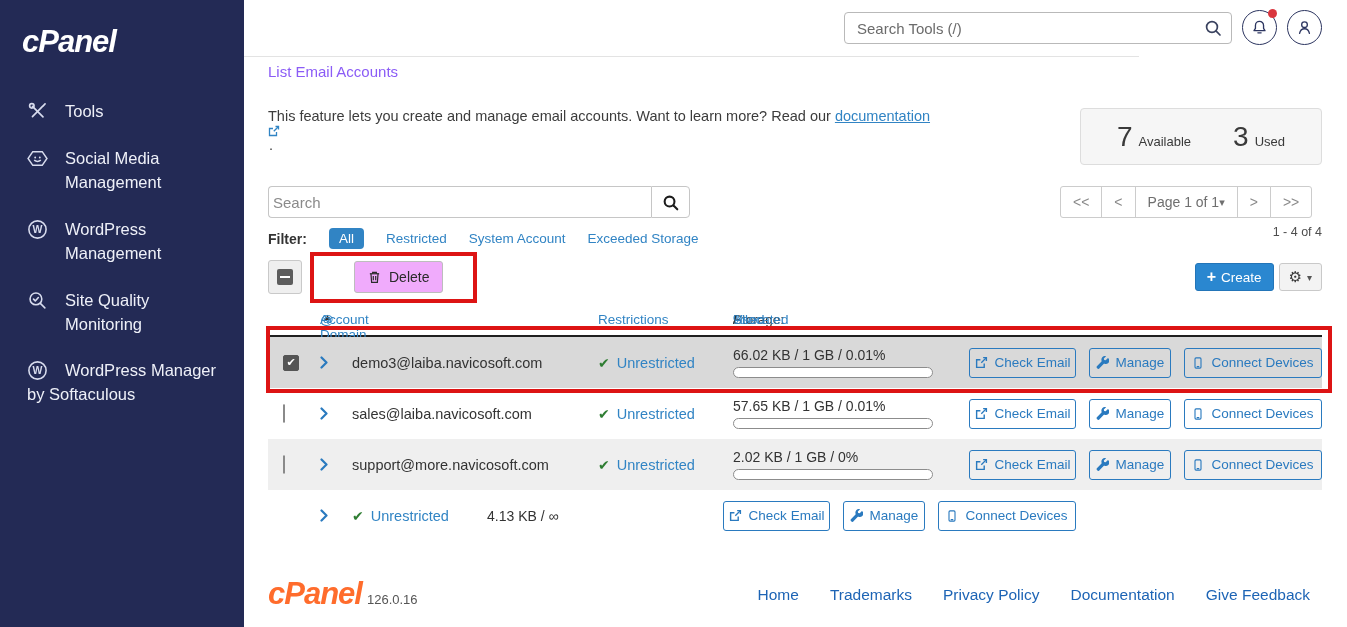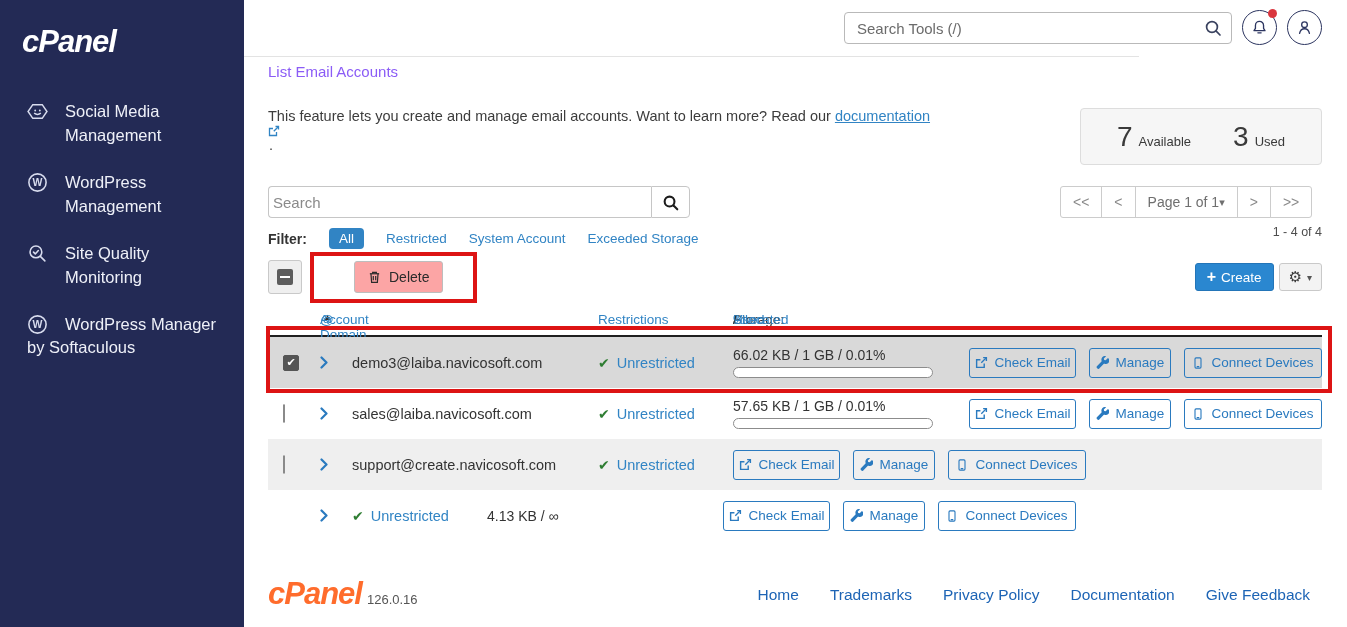--- a/index.html
+++ b/index.html
@@ -52,21 +52,21 @@
 
   .filter-row { position:absolute; left:268px; top:228px; display:flex; align-items:center; gap:22px; font-size:13.5px; }
   .filter-label { font-weight:bold; color:#333; font-size:14px; }
   .pill { background:#3184c4; color:#fff; border-radius:4px; padding:3px 10px; cursor:pointer; }
   .flink { color:#3184c4; cursor:pointer; }
 
   .toolbar-left { position:absolute; left:268px; top:260px; display:flex; align-items:center; }
   .selall-btn { width:34px; height:34px; border:1px solid #c9c9c9; border-radius:3px; background:#efefef; display:flex; align-items:center; justify-content:center; cursor:pointer; }
   .selall-box { width:16px; height:16px; background:#5d5d5d; border-radius:2px; position:relative; }
   .selall-box::after { content:""; position:absolute; left:3px; top:7px; width:10px; height:2px; background:#fff; }
-  .delete-btn { margin-left:52px; height:32px; padding:0 13px; border:1px solid #bdbdbd; border-radius:3px; background:#fca5a5; color:#2b2b2b; font-size:14px; display:flex; align-items:center; gap:8px; cursor:pointer; font-family:inherit; }
+  .delete-btn { margin-left:52px; height:32px; padding:0 13px; border:1px solid #bdbdbd; border-radius:3px; background:#f0abfc; color:#2b2b2b; font-size:14px; display:flex; align-items:center; gap:8px; cursor:pointer; font-family:inherit; }
   .toolbar-right { position:absolute; right:25px; top:263px; display:flex; gap:5px; }
   .create-btn { height:28px; padding:0 11px; background:#2a87d0; border:1px solid #2375b8; border-radius:3px; color:#fff; font-size:13.5px; display:flex; align-items:center; gap:5px; cursor:pointer; font-family:inherit; }
   .create-btn .plus { font-size:16px; font-weight:bold; }
   .gear-btn { height:28px; padding:0 9px; background:#f3f3f3; border:1px solid #c9c9c9; border-radius:3px; color:#3b3b3b; font-size:15px; display:flex; align-items:center; gap:5px; cursor:pointer; }
   .gear-btn .caret { font-size:10px; color:#555; }
 
   
   .thead { position:absolute; left:268px; top:312px; width:1054px; height:25px; border-bottom:2px solid #1f1f1f; font-size:13.5px; }
   .thead span { position:absolute; top:0; }
   .th-link { color:#3184c4; cursor:pointer; }
@@ -112,20 +112,31 @@
 </head>
 <body>
 
 <div class="app">
 
   <div class="sidebar">
     <div class="sb-logo">cPanel</div>
     <div class="sb-nav">
       <div class="sb-item">
         <span class="sb-ico">
+          <svg width="21" height="21" viewBox="0 0 20 20" fill="none" stroke="currentColor" stroke-width="1.6" stroke-linecap="round">
+              <path d="M5.2 5.2l10 10"></path>
+              <path d="M14.8 5.2l-9.6 9.6"></path>
+              <circle cx="4.6" cy="4.6" r="2.1"></circle>
+              <path d="M15.4 4.6l1.8-1.8"></path>
+            </svg>
+        </span>
+        <span>Tools</span>
+      </div>
+      <div class="sb-item">
+        <span class="sb-ico">
           <svg width="21" height="21" viewBox="0 0 20 20" fill="none" stroke="currentColor" stroke-width="1.4">
               <polygon points="5.5,3.5 14.5,3.5 19,10 14.5,16.5 5.5,16.5 1,10"></polygon>
               <circle cx="7.8" cy="9" r="0.9" fill="currentColor" stroke="none"></circle>
               <circle cx="12.2" cy="9" r="0.9" fill="currentColor" stroke="none"></circle>
               <path d="M6.8 11.6c2.1 1.5 4.3 1.5 6.4 0"></path>
             </svg>
         </span>
         <span>Social Media Management</span>
       </div>
       <div class="sb-item">
@@ -384,24 +395,28 @@
       </span>
     </div>
 
     <div class="row alt">
       <span class="c-check"><span class="cbox"></span></span>
       <span class="c-chev">
           <svg width="9" height="13" viewBox="0 0 9 13" fill="none" stroke="currentColor" stroke-width="2.2" stroke-linecap="round" stroke-linejoin="round">
             <path d="M1.5 1.5l5 5-5 5"></path>
           </svg>
         </span>
-      <span class="c-email">support@create.navicosoft.com</span>
+      <span class="c-email">support@more.navicosoft.com</span>
       <span class="c-restr">
           <span class="chk">✔</span>
           <span class="lbl">Unrestricted</span>
+        </span>
+      <span class="c-stor">
+          <div>2.02 KB / 1 GB / 0%</div>
+          <div class="bar"></div>
         </span>
       <span class="c-actions">
         <button class="abtn w1">
             <span>
               <svg width="13" height="13" viewBox="0 0 12 12" fill="none" stroke="currentColor" stroke-width="1.3">
                 <path d="M7.5 1.5h3v3"></path>
                 <path d="M10.5 1.5L5.8 6.2"></path>
                 <path d="M8.5 7v3.5h-7v-7H5"></path>
               </svg>
             </span>

